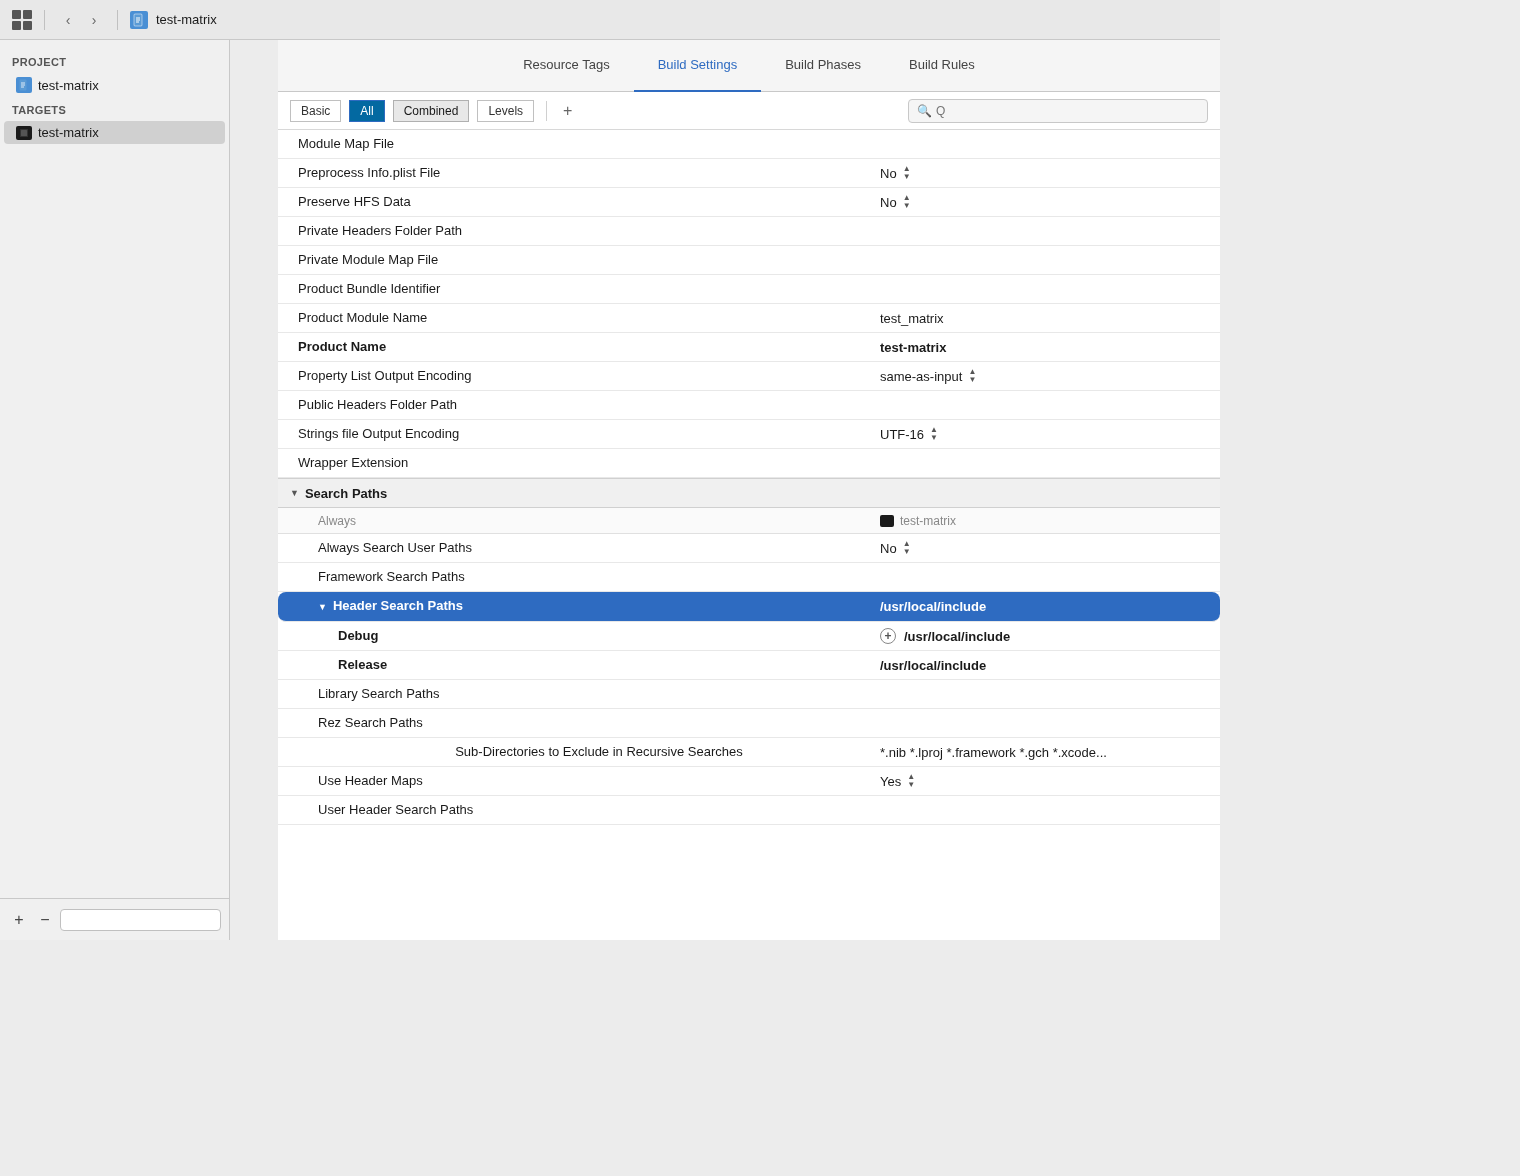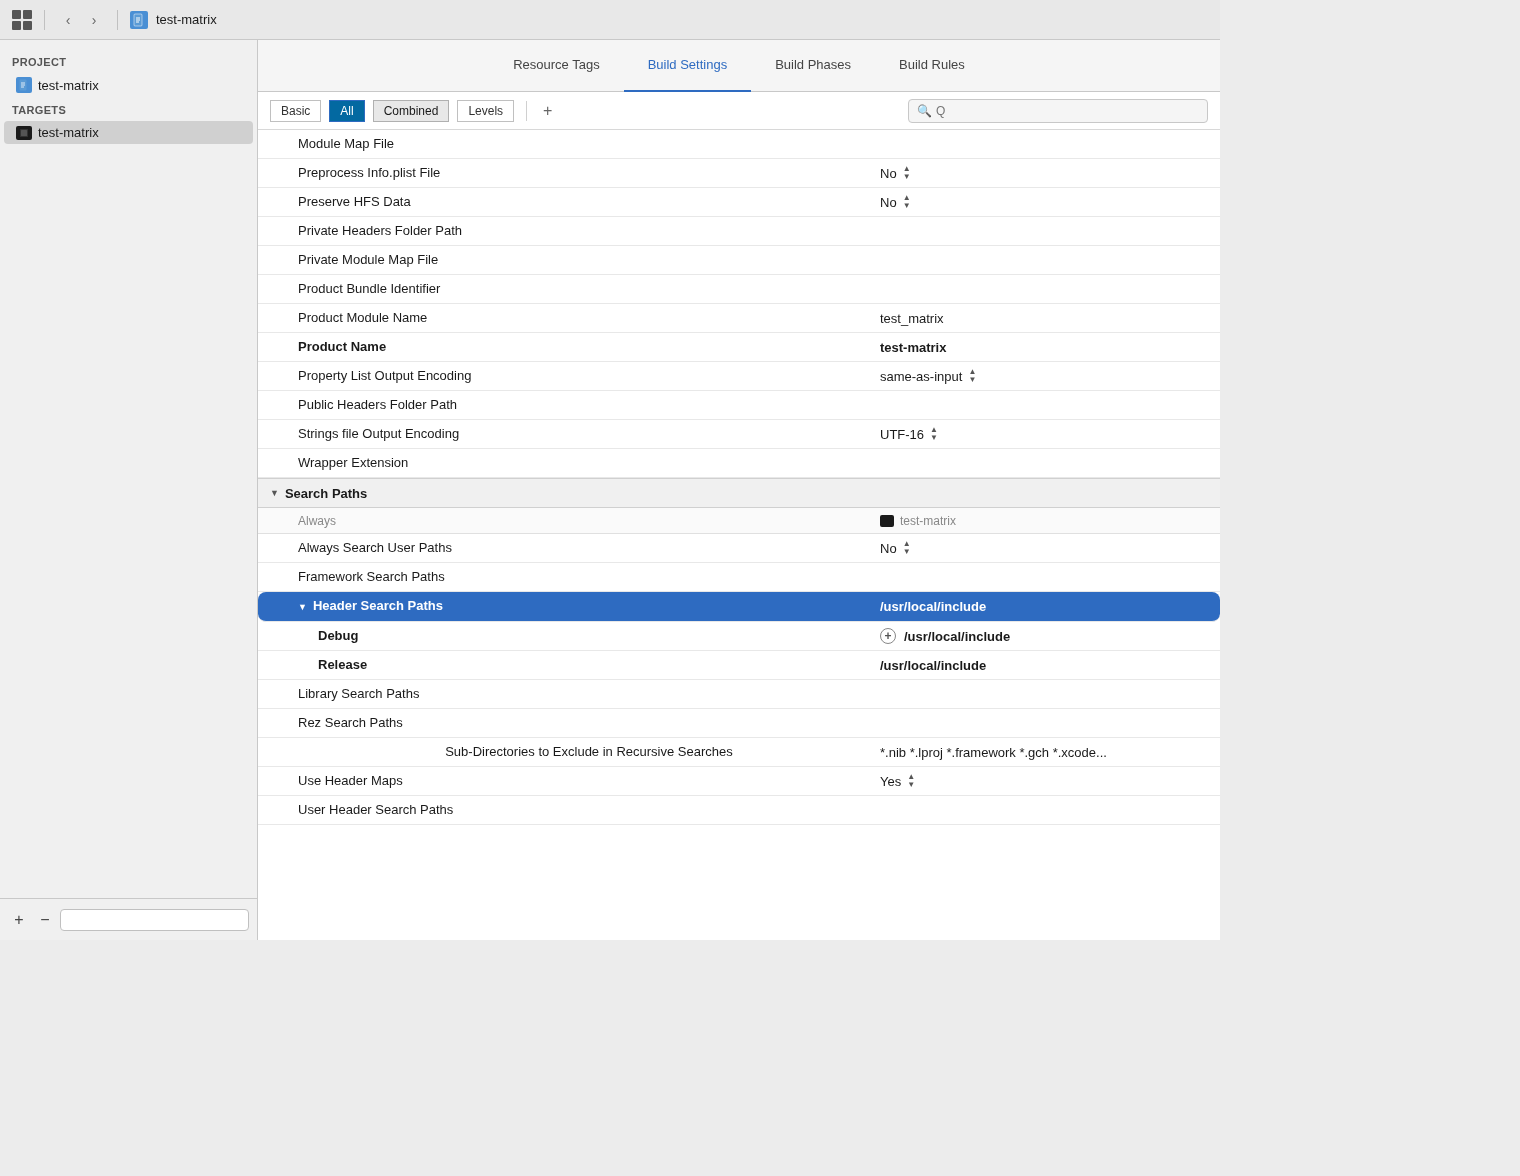--- a/index.html
+++ b/index.html
@@ -66,21 +66,21 @@
     }
 
     
     .main-layout {
       display: flex;
       height: calc(940px - 40px);
     }
 
     
     .sidebar {
-      width: 258px;
+      width: 230px;
       background: #f0f0f0;
       border-right: 1px solid #c8c8c8;
       display: flex;
       flex-direction: column;
     }
     .sidebar-content {
       flex: 1;
       overflow-y: auto;
       padding: 10px 0;
     }
@@ -157,20 +157,21 @@
       width: 100%;
     }
 
     
     .content-area {
       flex: 1;
       display: flex;
       flex-direction: column;
       background: white;
       overflow: hidden;
+      margin-left: 48px;
     }
 
     
     .tab-bar {
       height: 52px;
       background: #f5f5f5;
       border-bottom: 1px solid #c8c8c8;
       display: flex;
       align-items: center;
       justify-content: center;
@@ -267,21 +268,21 @@
       border-bottom: 1px solid #e8e8e8;
       min-height: 28px;
       padding: 0 0 0 0;
     }
     .settings-row.selected-row {
       background: #2e6bc1;
       color: white;
       border-radius: 8px;
     }
     .settings-name {
-      padding-left: 40px;
+      padding-left: 20px;
       flex: 1;
       font-size: 13px;
       color: #1a1a1a;
       line-height: 28px;
     }
     .settings-name.bold {
       font-weight: 700;
     }
     .settings-value {
       width: 340px;

